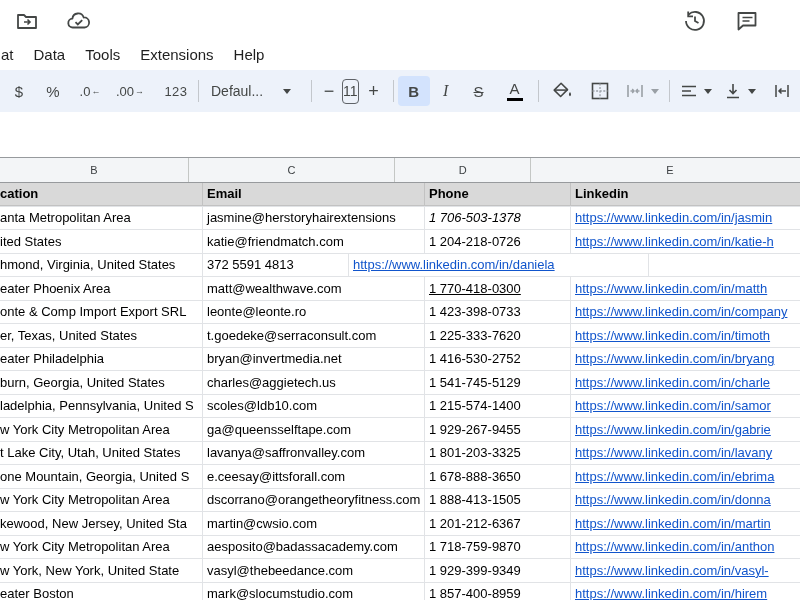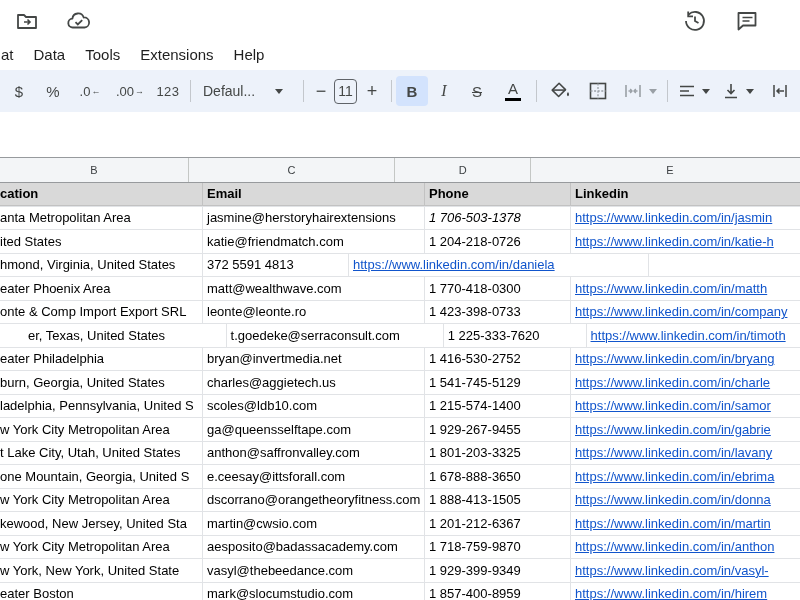--- a/index.html
+++ b/index.html
@@ -32,21 +32,21 @@
     border-top:5px solid currentColor; margin-left:6px; }
   .font-dd { width:104px; justify-content:flex-start; padding-left:8px; font-size:14px; }
   .font-dd .fname { width:66px; overflow:hidden; white-space:nowrap; }
   .size-box { width:36px; height:25px; border:1px solid #5f6368; border-radius:4px;
     display:flex; align-items:center; justify-content:center; font-size:14px; }
   .b-btn { font-weight:bold; background:var(--active-button-bg); width:32px; }
   .i-btn { font-family:"Liberation Serif", serif; font-style:italic; width:32px; font-size:16px; }
   .s-btn { text-decoration:line-through; width:34px; }
   .a-btn { flex-direction:column; width:38px; line-height:1; }
   .a-btn .colorbar { width:16px; height:3px; background:#000; margin-top:2px; }
-  .num123 { font-size:13px; letter-spacing:.5px; width:36px; }
+  .num123 { font-size:13px; letter-spacing:.5px; width:36px;margin-left:8px; }
 
   
   .grid { position:absolute; top:157px; left:0; width:800px; overflow:hidden; }
   .letters-row { display:flex; height:26px; background:#f3f5f7;
     border-top:1px solid #979a9d; border-bottom:1px solid #979a9d; width:810px; }
   .col-letter { border-right:1px solid #c4c7c5; display:flex; align-items:center; justify-content:center;
     font-size:11px; color:#3c4043; }
   .sheet-row { display:flex; height:23.5px; background:#fff; border-bottom:1px solid #e1e3e6; width:880px; }
   .cell { border-right:1px solid #e1e3e6; padding-left:4px; font-size:13px; color:#000;
     white-space:nowrap; overflow:hidden; display:flex; align-items:center; }
@@ -212,35 +212,35 @@
       <div class="sheet-row">
         <div class="cell loc" style="width: 203px;">hmond, Virginia, United States</div>
         <div class="cell" style="width: 146px;">372 5591 4813</div>
         <div class="cell" style="width: 300px;">
           <div class="linktext">https://www.linkedin.com/in/daniela</div>
         </div>
       </div>
       <div class="sheet-row">
         <div class="cell loc" style="width: 203px;">eater Phoenix Area</div>
         <div class="cell" style="width: 222px;">matt@wealthwave.com</div>
-        <div class="cell" style="width: 146px;">1 770-418-0300</div>
+        <div class="cell" style="width: 146px; text-decoration: underline;">1 770-418-0300</div>
         <div class="cell" style="width: 300px;">
           <div class="linktext">https://www.linkedin.com/in/matth</div>
         </div>
       </div>
       <div class="sheet-row">
         <div class="cell loc" style="width: 203px;">onte &amp; Comp Import Export SRL</div>
         <div class="cell" style="width: 222px;">leonte@leonte.ro</div>
         <div class="cell" style="width: 146px;">1 423-398-0733</div>
         <div class="cell" style="width: 300px;">
           <div class="linktext">https://www.linkedin.com/in/company</div>
         </div>
       </div>
       <div class="sheet-row">
-        <div class="cell loc" style="width: 203px; margin-left: 28px;">er, Texas, United States</div>
+        <div class="cell loc" style="width: 203px;">er, Texas, United States</div>
         <div class="cell" style="width: 222px;">t.goedeke@serraconsult.com</div>
         <div class="cell" style="width: 146px;">1 225-333-7620</div>
         <div class="cell" style="width: 300px;">
           <div class="linktext">https://www.linkedin.com/in/timoth</div>
         </div>
       </div>
       <div class="sheet-row">
         <div class="cell loc" style="width: 203px;">eater Philadelphia</div>
         <div class="cell" style="width: 222px;">bryan@invertmedia.net</div>
         <div class="cell" style="width: 146px;">1 416-530-2752</div>
@@ -267,21 +267,21 @@
       <div class="sheet-row">
         <div class="cell loc" style="width: 203px;">w York City Metropolitan Area</div>
         <div class="cell" style="width: 222px;">ga@queensselftape.com</div>
         <div class="cell" style="width: 146px;">1 929-267-9455</div>
         <div class="cell" style="width: 300px;">
           <div class="linktext">https://www.linkedin.com/in/gabrie</div>
         </div>
       </div>
       <div class="sheet-row">
         <div class="cell loc" style="width: 203px;">t Lake City, Utah, United States</div>
-        <div class="cell" style="width: 222px;">anthon@saffronvalley.com</div>
+        <div class="cell" style="width: 222px;">lavanya@saffronvalley.com</div>
         <div class="cell" style="width: 146px;">1 801-203-3325</div>
         <div class="cell" style="width: 300px;">
           <div class="linktext">https://www.linkedin.com/in/lavany</div>
         </div>
       </div>
       <div class="sheet-row">
         <div class="cell loc" style="width: 203px;">one Mountain, Georgia, United S</div>
         <div class="cell" style="width: 222px;">e.ceesay@ittsforall.com</div>
         <div class="cell" style="width: 146px;">1 678-888-3650</div>
         <div class="cell" style="width: 300px;">

